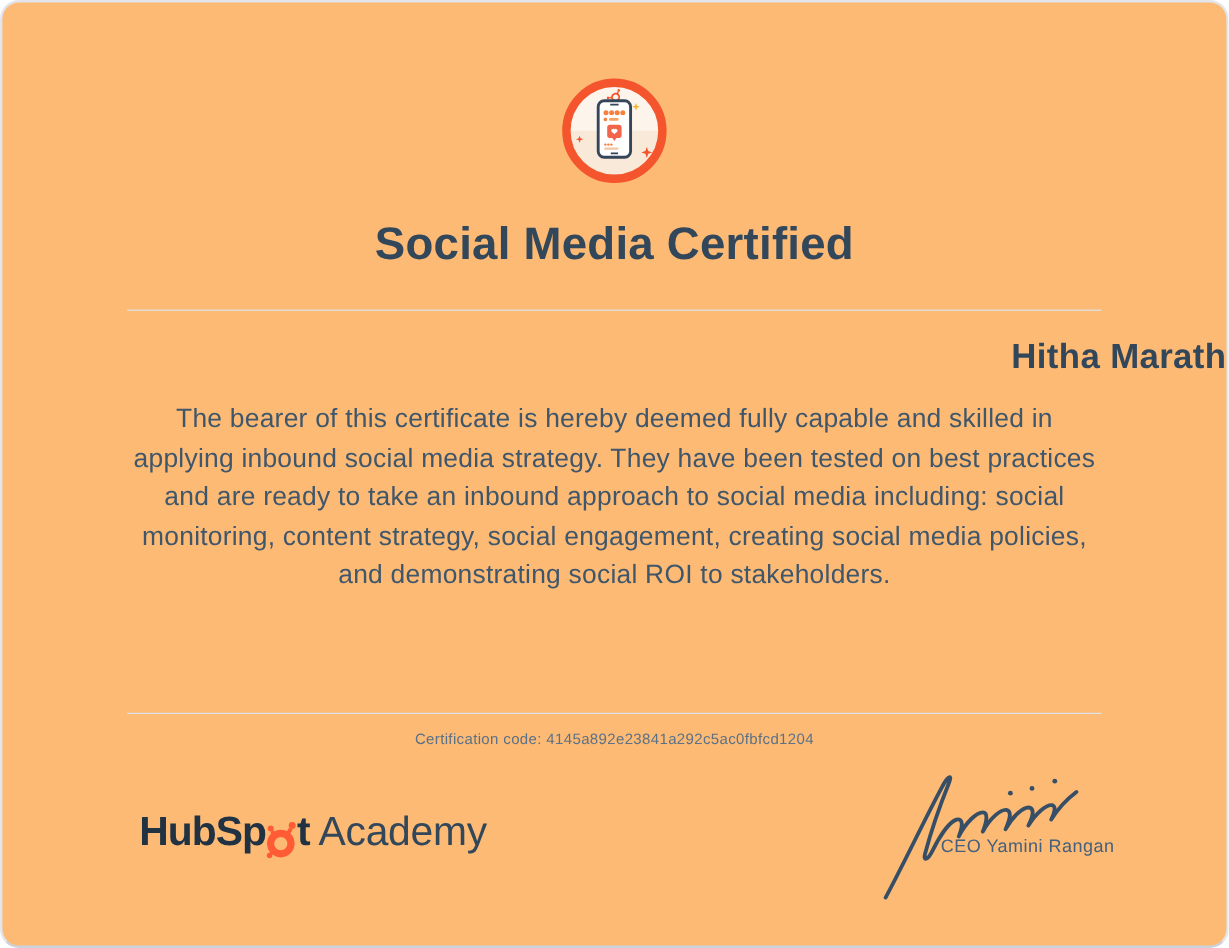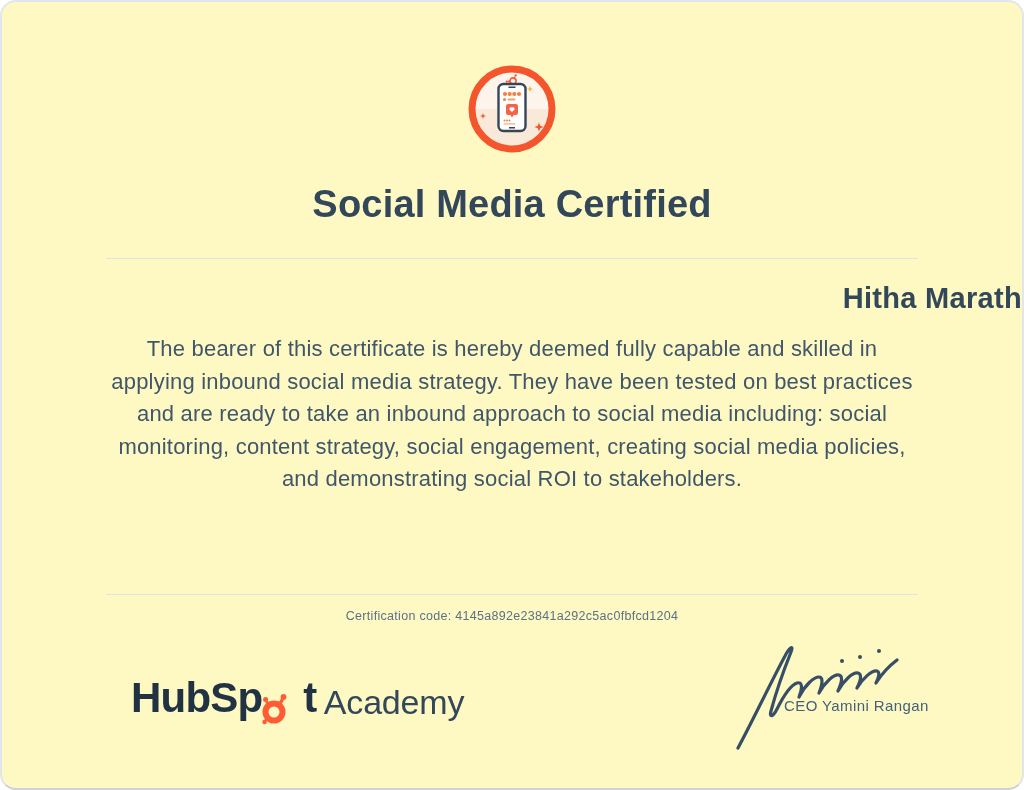--- a/index.html
+++ b/index.html
@@ -1,20 +1,20 @@
 <!DOCTYPE html>
 <html><head>
 <meta charset="utf-8">
 <style>
   * { margin: 0; padding: 0; box-sizing: border-box; }
   html, body { background: #ffffff; font-family: "Liberation Sans", sans-serif; }
   .card {
     position: relative;
     width: 1024px; height: 790px;
-    background: #fef9c3;
+    background: #fdba74;
     border: 2px solid #e2e5eb;
     border-bottom-color: #ccd2db;
     border-radius: 16px;
     overflow: hidden;
   }
   .badge {
     position: absolute; top: 62px; left: 50%; transform: translateX(-50%);
     width: 90px; height: 90px;
   }
   .cert-title {
@@ -53,21 +53,21 @@
     text-align: center;
     font-size: 12.5px; letter-spacing: 0.3px;
     color: #5a7187;
   }
   .logo {
     position: absolute; left: 114px; top: 672px;
     display: flex; align-items: flex-end;
     white-space: pre;
   }
   .logo .bold-part {
-    font-size: 42px; font-weight: 700; letter-spacing: -0.8px; color: #213343; margin-left: 15px;
+    font-size: 34px; font-weight: 700; letter-spacing: -0.8px; color: #213343;
   }
   .logo .sprocket { width: 27px; height: 40px; margin: 0 0 -5px -1px; }
   .logo .academy-part {
     font-size: 34px; font-weight: 400; letter-spacing: -0.2px; color: #33475b;
   }
   .sig-wrap { position: absolute; left: 726px; top: 632px; width: 192px; height: 126px; }
   .sig-svg { position: absolute; left: 0; top: 0; }
   .sig-caption {
     position: absolute; left: 56px; top: 63px;
     font-size: 15px; letter-spacing: 0.4px; color: #44607c;

